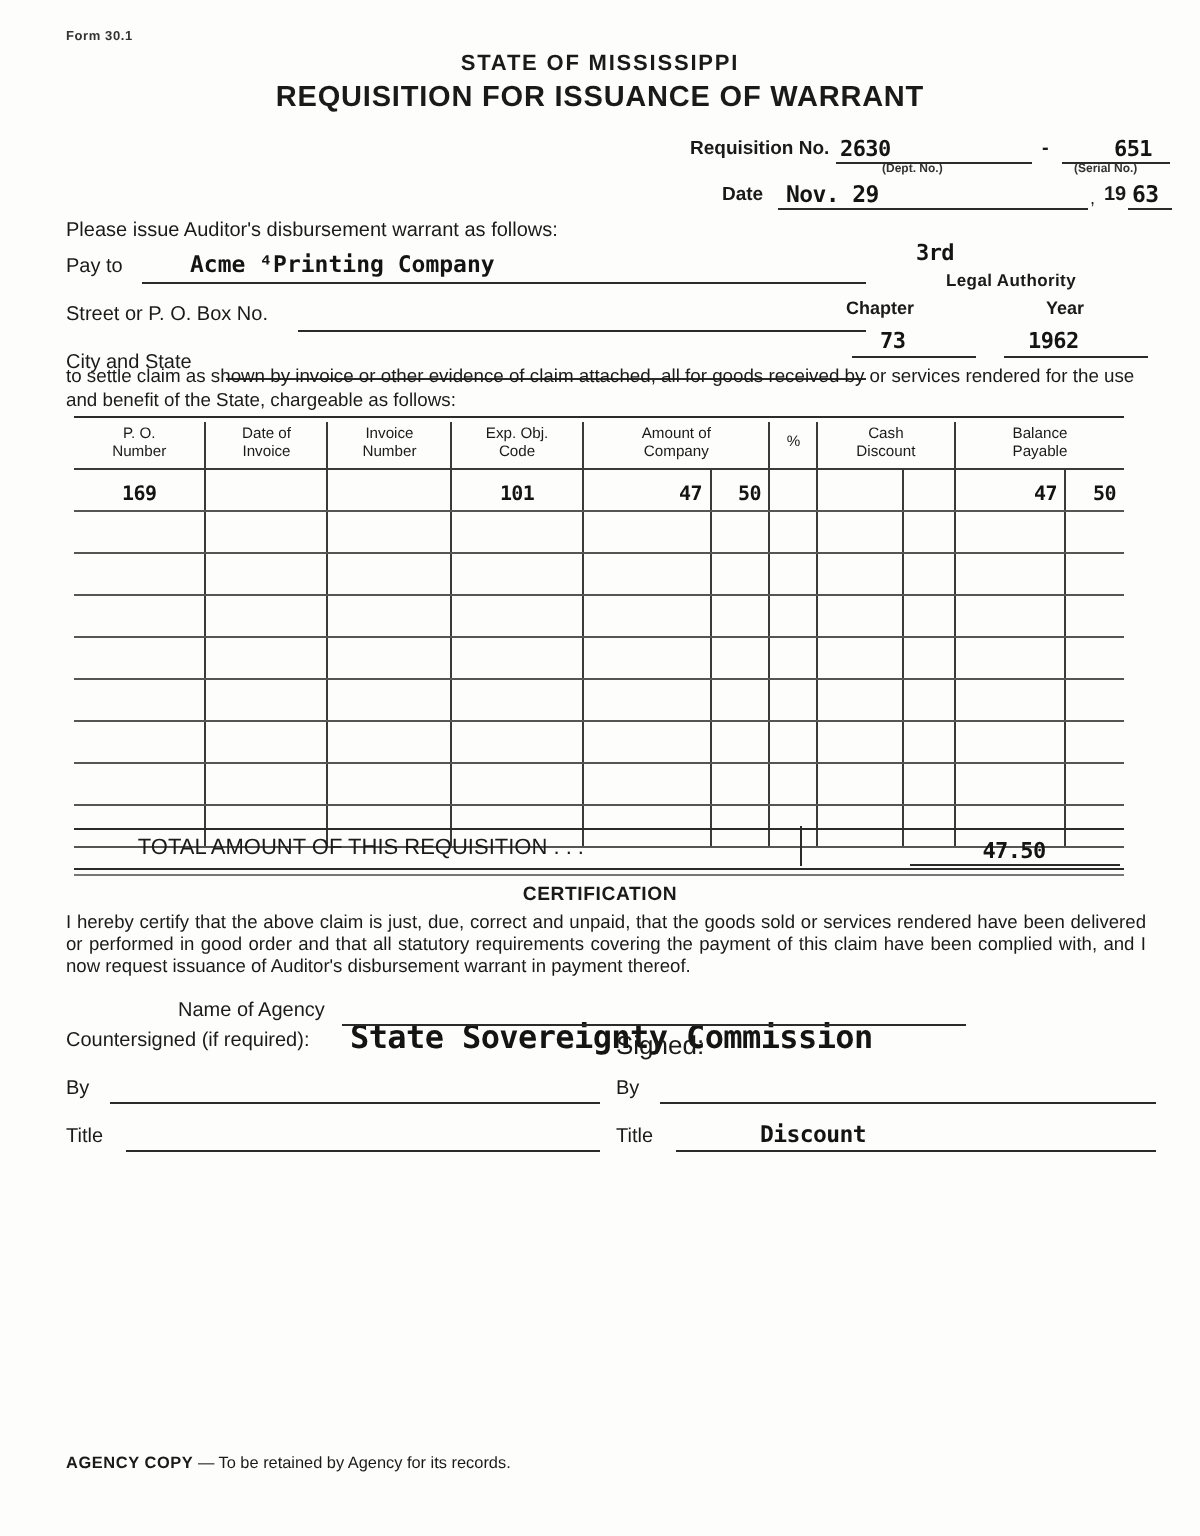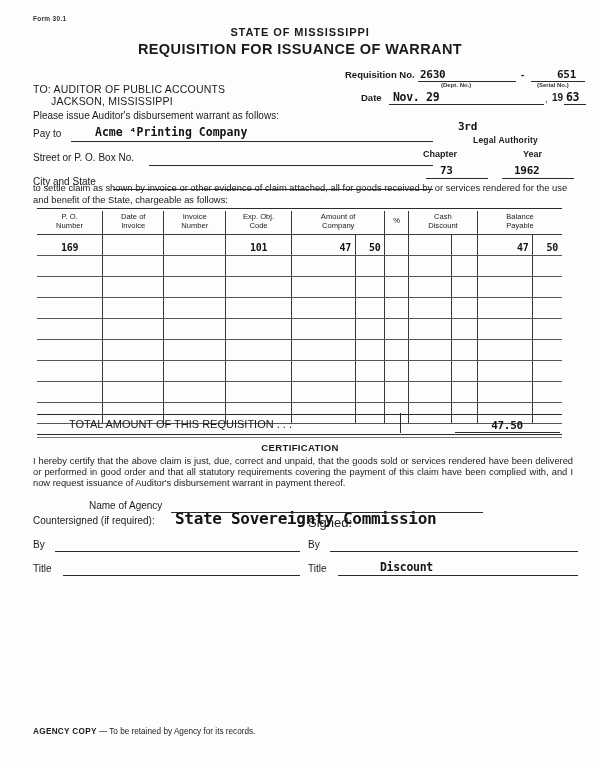--- a/index.html
+++ b/index.html
@@ -255,24 +255,20 @@
       <span class="req-label" style="left:16px;">Date</span>
       <span class="abs typed" style="left:48px; top:-1px; font-size:11.5px;">Nov. 29</span>
       <span class="fill-line" style="left:44px; top:13px; width:155px;"></span>
       <span class="abs" style="left:200px; top:3px; font-size:9px;">,</span>
       <span class="abs bold" style="left:207px; top:1px; font-size:10px;">19</span>
       <span class="abs typed" style="left:221px; top:-1px; font-size:11.5px;">63</span>
       <span class="fill-line" style="left:219px; top:13px; width:22px;"></span>
     </div>
   </div>
 
-  <div class="abs" id="to-block">
-    <div id="to-line1">TO: AUDITOR OF PUBLIC ACCOUNTS</div>
-    <div id="to-line2">JACKSON, MISSISSIPPI</div>
-  </div>
   <div class="abs" style="left:33px; top:126px; width:380px; height:18px;">
     <span class="entry-label" style="left:0; top:2px;">Pay to</span>
     <span class="abs typed" style="left:62px; top:-1px; font-size:11.5px; letter-spacing:0px;">Acme ⁴Printing Company</span>
     <span class="fill-line" style="left:38px; top:15px; width:362px;"></span>
   </div>
 
   <div class="abs" id="please-issue">Please issue Auditor's disbursement warrant as follows:</div>
 
   <div class="abs" style="left:33px; top:150px; width:380px; height:18px;">
     <span class="entry-label" style="left:0; top:2px;">Street or P. O. Box No.</span>

